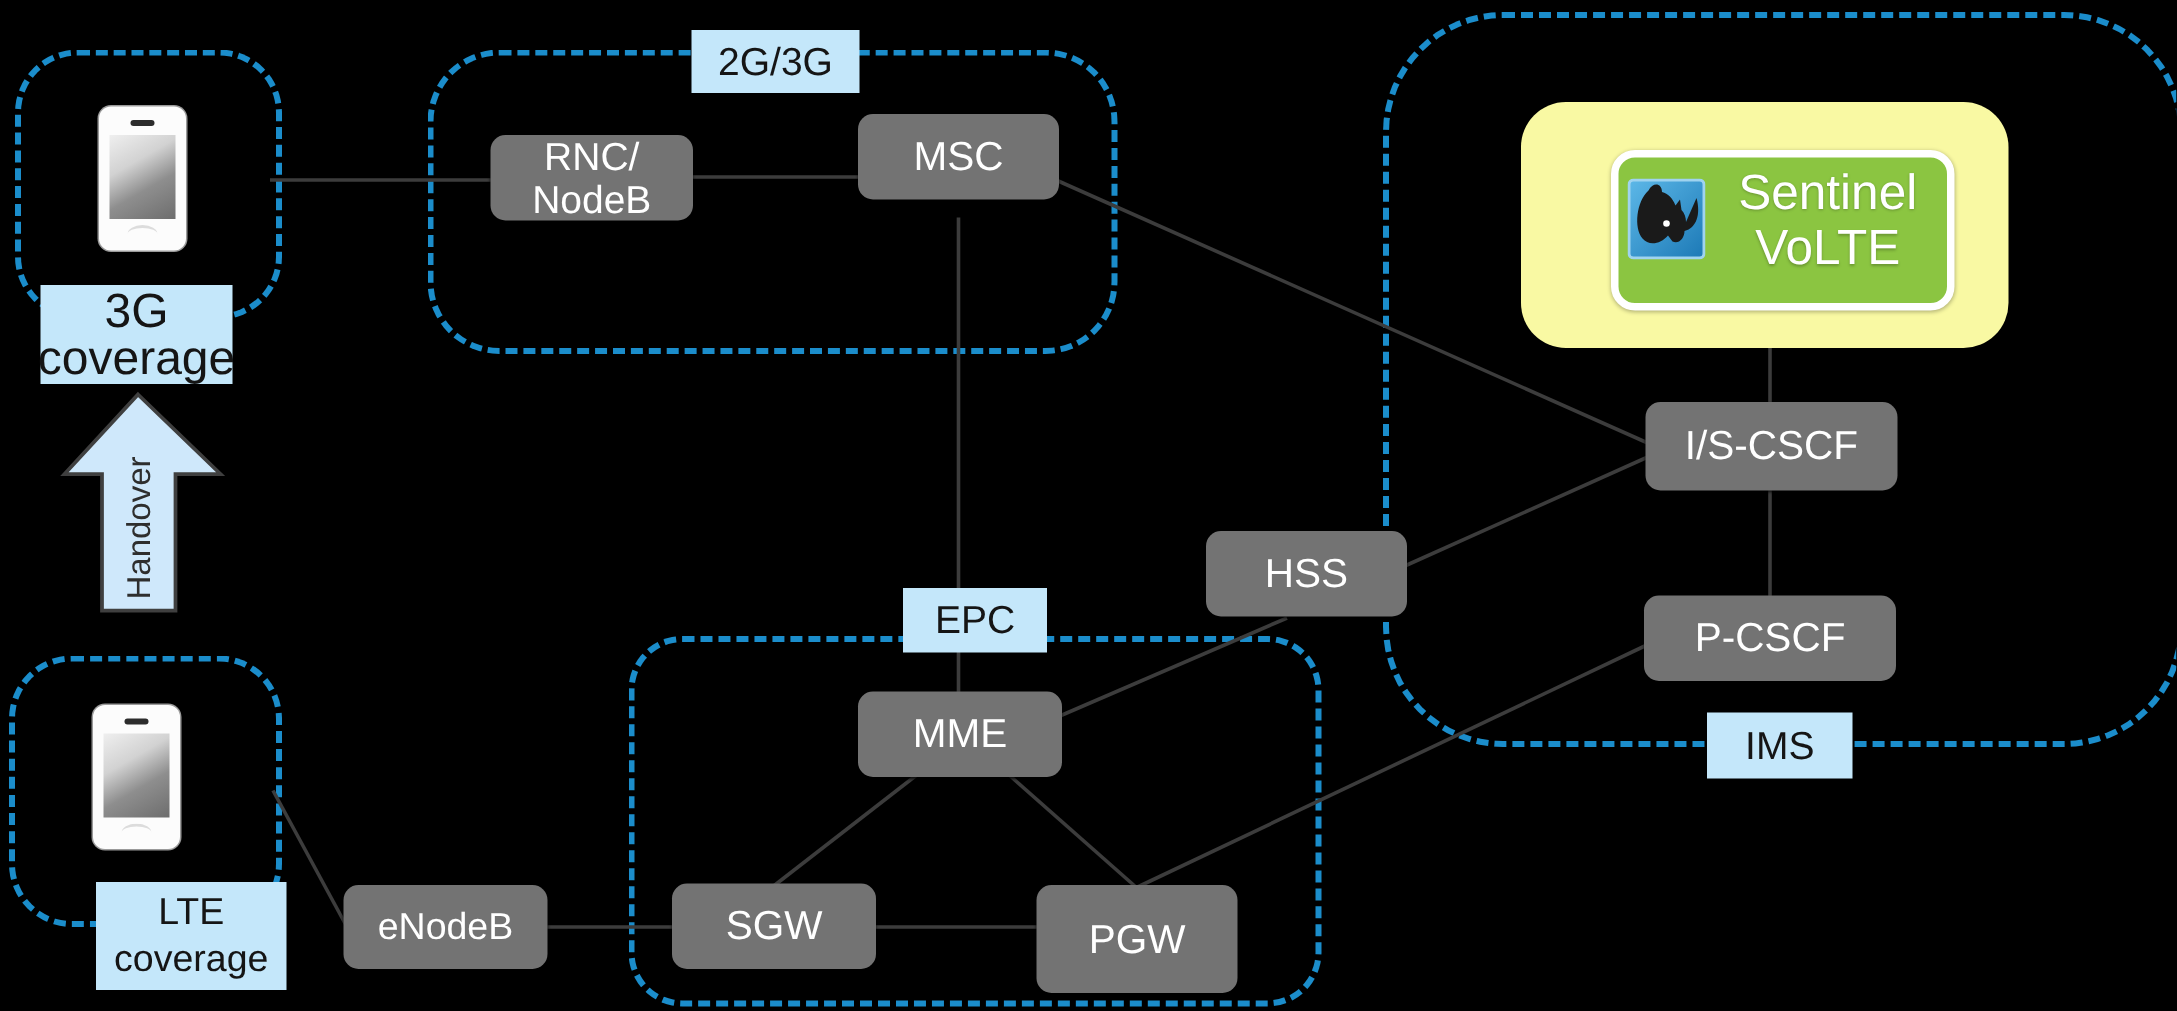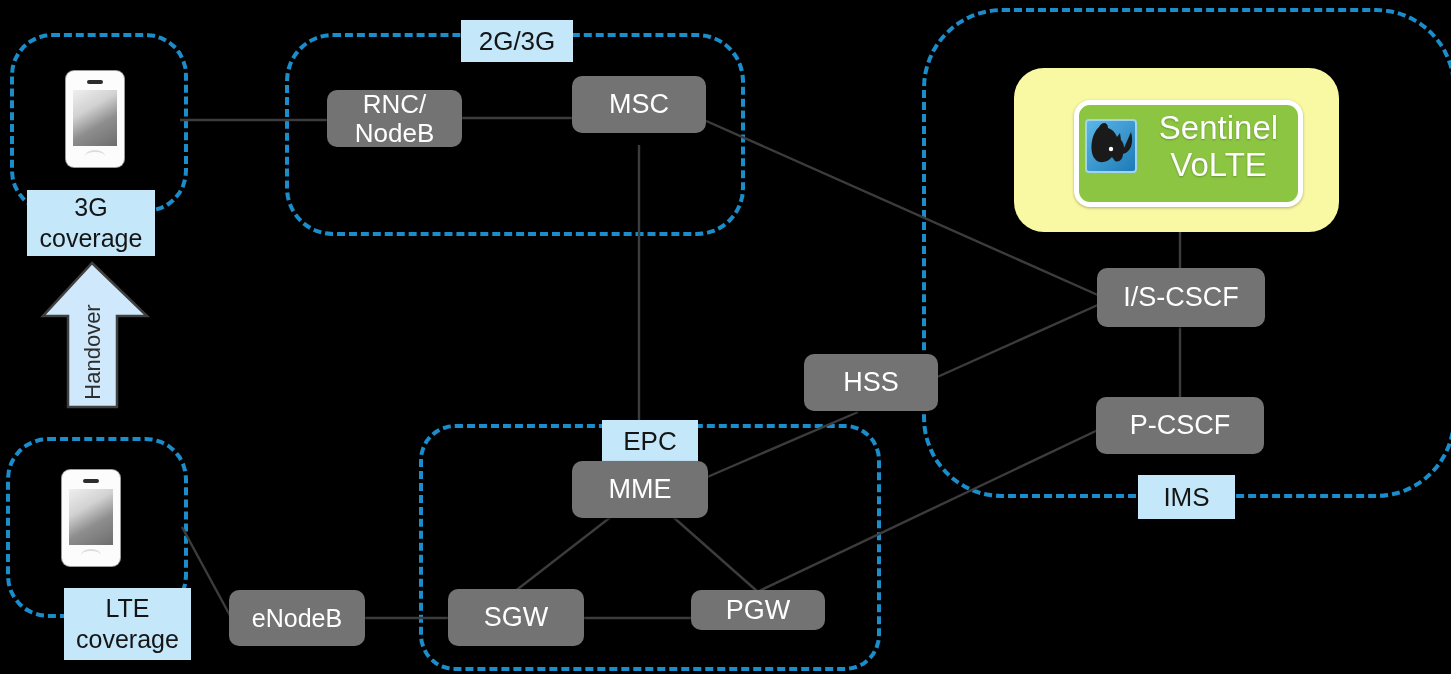--- a/index.html
+++ b/index.html
@@ -19,43 +19,43 @@
 
   
   svg.wires{position:absolute;left:0;top:0;z-index:3;}
 
   
   .label{
     position:absolute;background:#c4e7fa;color:#151515;z-index:5;
     display:flex;align-items:center;justify-content:center;text-align:center;
     white-space:pre-line;font-size:26px;line-height:31px;
   }
-  .lb-3g  {left:27px;  top:190px; width:128px; height:66px; font-size:25px;}
+  .lb-3g  {left:27px;  top:190px; width:128px; height:66px; font-size:32px;}
   .lb-lte {left:32px;  top:588px; width:127px; height:72px; font-size:25px;margin-left:32px;}
   .lb-2g3g{left:461px; top:20px;  width:112px; height:42px;}
-  .lb-epc {left:602px; top:420px; width:96px;  height:43px;}
+  .lb-epc {left:602px; top:392px; width:96px;  height:43px;}
   .lb-ims {left:1138px;top:475px; width:97px;  height:44px;}
   .lb-tas {left:1080px;top:48px;  width:223px; height:41px;}
 
   
   .node{
     position:absolute;background:#737373;color:#fff;border-radius:10px;z-index:5;
     display:flex;align-items:center;justify-content:center;text-align:center;
     white-space:pre-line;font-size:27px;line-height:29px;
     box-shadow:0 1px 2px rgba(0,0,0,.8);
   }
   .n-rnc   {left:327px; top:90px;  width:135px; height:57px; font-size:26px;}
   .n-msc   {left:572px; top:76px;  width:134px; height:57px;}
   .n-hss   {left:804px; top:354px; width:134px; height:57px;}
   .n-mme   {left:572px; top:461px; width:136px; height:57px;}
   .n-iscscf{left:1097px;top:268px; width:168px; height:59px;}
   .n-pcscf {left:1096px;top:397px; width:168px; height:57px;}
   .n-enodeb{left:229px; top:590px; width:136px; height:56px; font-size:25px;}
   .n-sgw   {left:448px; top:589px; width:136px; height:57px;}
-  .n-pgw   {left:691px; top:590px; width:134px; height:40px;}
+  .n-pgw   {left:691px; top:590px; width:134px; height:72px;}
 
   
   .tas-yellow{
     position:absolute;left:1014px;top:68px;width:325px;height:164px;
     background:#f9f9a3;border-radius:30px;z-index:4;
   }
   .sentinel-box{
     position:absolute;left:1074px;top:100px;width:229px;height:107px;
     background:#8bc541;border:5px solid #ffffff;border-radius:16px;
     box-sizing:border-box;display:flex;align-items:center;gap:10px;

